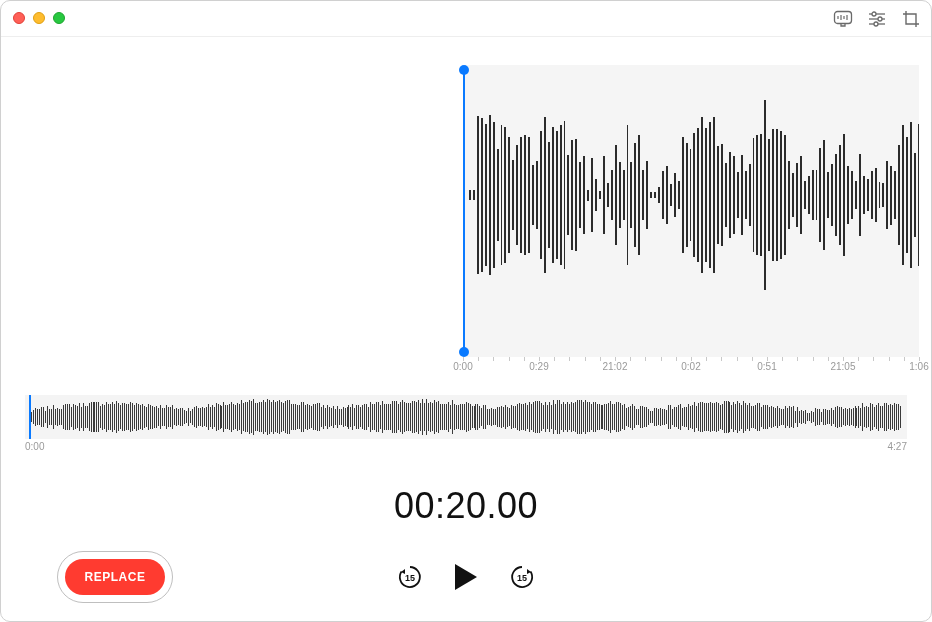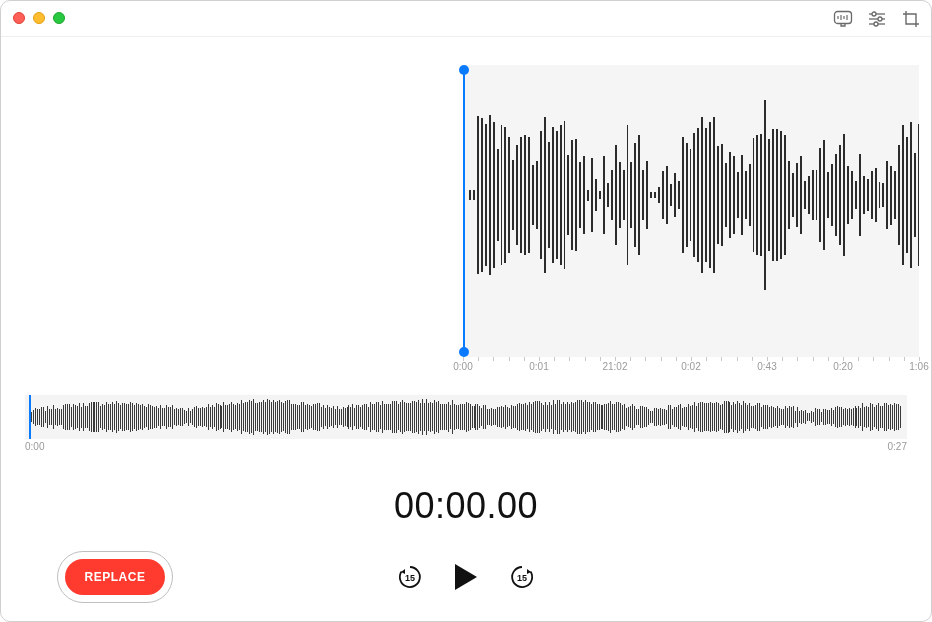--- a/index.html
+++ b/index.html
@@ -245,45 +245,45 @@
         <div class="knob bot"></div>
       </div>
       <div class="time-ruler-main">
         <div class="tick-area" id="ruler">
             <span class="tlabel" style="left: 0%;">0:00</span>
             <span class="tmark" style="left: 0%;"></span>
             <span class="tmark" style="left: 3.33333%;"></span>
             <span class="tmark" style="left: 6.66667%;"></span>
             <span class="tmark" style="left: 10%;"></span>
             <span class="tmark" style="left: 13.3333%;"></span>
-            <span class="tlabel" style="left: 16.6667%;">0:01</span>
+            <span class="tlabel" style="left: 16.6667%;">0:29</span>
             <span class="tmark" style="left: 16.6667%;"></span>
             <span class="tmark" style="left: 20%;"></span>
             <span class="tmark" style="left: 23.3333%;"></span>
             <span class="tmark" style="left: 26.6667%;"></span>
             <span class="tmark" style="left: 30%;"></span>
             <span class="tlabel" style="left: 33.3333%;">21:02</span>
             <span class="tmark" style="left: 33.3333%;"></span>
             <span class="tmark" style="left: 36.6667%;"></span>
             <span class="tmark" style="left: 40%;"></span>
             <span class="tmark" style="left: 43.3333%;"></span>
             <span class="tmark" style="left: 46.6667%;"></span>
             <span class="tlabel" style="left: 50%;">0:02</span>
             <span class="tmark" style="left: 50%;"></span>
             <span class="tmark" style="left: 53.3333%;"></span>
             <span class="tmark" style="left: 56.6667%;"></span>
             <span class="tmark" style="left: 60%;"></span>
             <span class="tmark" style="left: 63.3333%;"></span>
-            <span class="tlabel" style="left: 66.6667%;">0:43</span>
+            <span class="tlabel" style="left: 66.6667%;">0:51</span>
             <span class="tmark" style="left: 66.6667%;"></span>
             <span class="tmark" style="left: 70%;"></span>
             <span class="tmark" style="left: 73.3333%;"></span>
             <span class="tmark" style="left: 76.6667%;"></span>
             <span class="tmark" style="left: 80%;"></span>
-            <span class="tlabel" style="left: 83.3333%;">0:20</span>
+            <span class="tlabel" style="left: 83.3333%;">21:05</span>
             <span class="tmark" style="left: 83.3333%;"></span>
             <span class="tmark" style="left: 86.6667%;"></span>
             <span class="tmark" style="left: 90%;"></span>
             <span class="tmark" style="left: 93.3333%;"></span>
             <span class="tmark" style="left: 96.6667%;"></span>
             <span class="tlabel" style="left: 100%;">1:06</span>
             <span class="tmark" style="left: 100%;"></span>
           </div>
       </div>
     </div>
@@ -730,25 +730,25 @@
             <span style="height: 24.9831px;"></span>
             <span style="height: 27.0977px;"></span>
             <span style="height: 25.3129px;"></span>
             <span style="height: 25.1961px;"></span>
             <span style="height: 21.8668px;"></span>
           </div>
       </div>
       <div class="overview-playhead"></div>
       <div class="overview-labels">
         <span>0:00</span>
-        <span>0:27</span>
+        <span>4:27</span>
       </div>
     </div>
 
-    <div class="timecode">00:00.00</div>
+    <div class="timecode">00:20.00</div>
 
     <div class="controls-row">
       <div class="replace-ring"></div>
       <div class="replace-row">
         <button class="replace-btn">REPLACE</button>
       </div>
       <div class="transport">
         <div class="skip-btn">
           <svg width="28" height="28" viewBox="0 0 28 28">
             <path d="M14 4 A10 10 0 1 1 5.5 8.5" fill="none" stroke="#111" stroke-width="1.8"></path>

